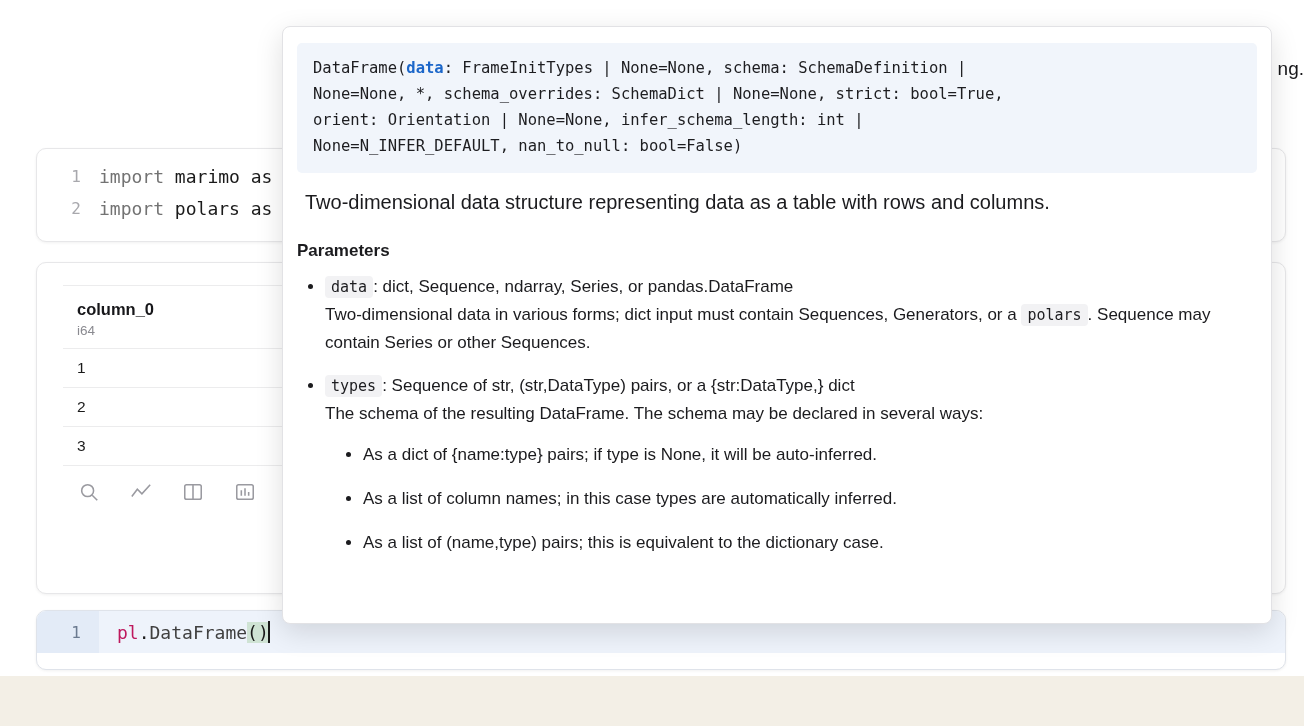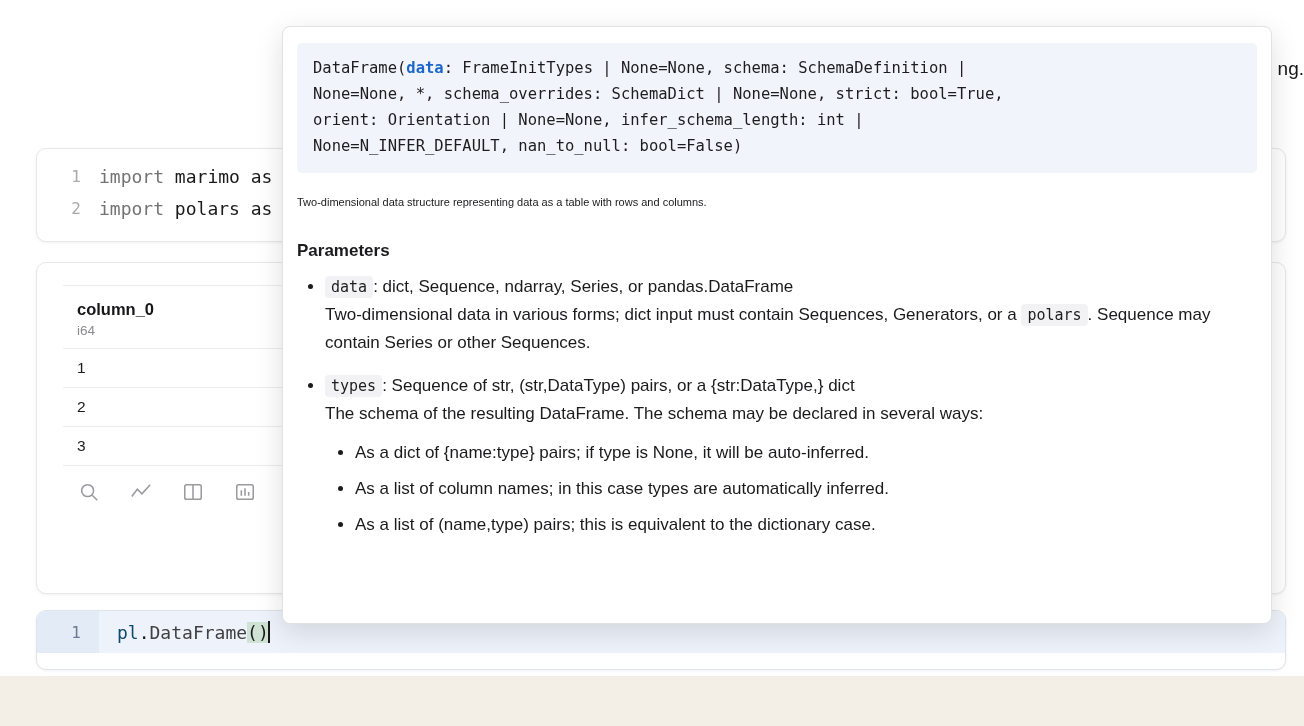--- a/index.html
+++ b/index.html
@@ -132,21 +132,21 @@
     justify-content: flex-end;
     width: 44px;
   }
   .active-code {
     font-family: "DejaVu Sans Mono", monospace;
     font-size: 18px;
     white-space: pre;
     padding-left: 18px;
     position: relative;
   }
-  .tok-obj { color: #0c4a6e; }
+  .tok-obj { color: #be185d; }
   .tok-dot { color: #1a1a1a; }
   .tok-fn { color: #404040; }
   .tok-paren { color: #1a1a1a; background: #cfe3d4; }
   .caret {
     display: inline-block;
     width: 2px;
     height: 22px;
     background: #1a1a1a;
     vertical-align: -4px;
     margin-left: -1px;
@@ -196,23 +196,23 @@
     color: #1d1d20;
     white-space: pre-wrap;
   }
   .sig-box .arg-hl { color: #1b66c9; font-weight: bold; }
 
   .docs-body {
     padding: 0 14px 0 14px;
     color: #1b1b1e;
   }
   .docs-summary {
-    font-size: 11px;
+    font-size: 20px;
     line-height: 26px;
-    margin: 16px 0 0 0;
+    margin: 16px 0 0 8px;
   }
   .docs-h {
     font-size: 17px;
     font-weight: bold;
     margin: 26px 0 0 0;
   }
   ul.lvl1 {
     margin: 12px 0 0 0;
     padding-left: 28px;
   }
@@ -222,21 +222,21 @@
     line-height: 27px;
   }
   ul.lvl2 {
     margin: 10px 0 0 0;
     padding-left: 26px;
     list-style-type: disc;
   }
   ul.lvl2 > li {
     font-size: 17px;
     line-height: 32px;
-    margin: 4px;
+    margin: 12px;
   }
   code.inline {
     font-family: "DejaVu Sans Mono", monospace;
     font-size: 15px;
     background: #f2f2f4;
     border-radius: 4px;
     padding: 2px 6px;
     color: #1d1d20;
   }
   .param-desc { display: block; }

